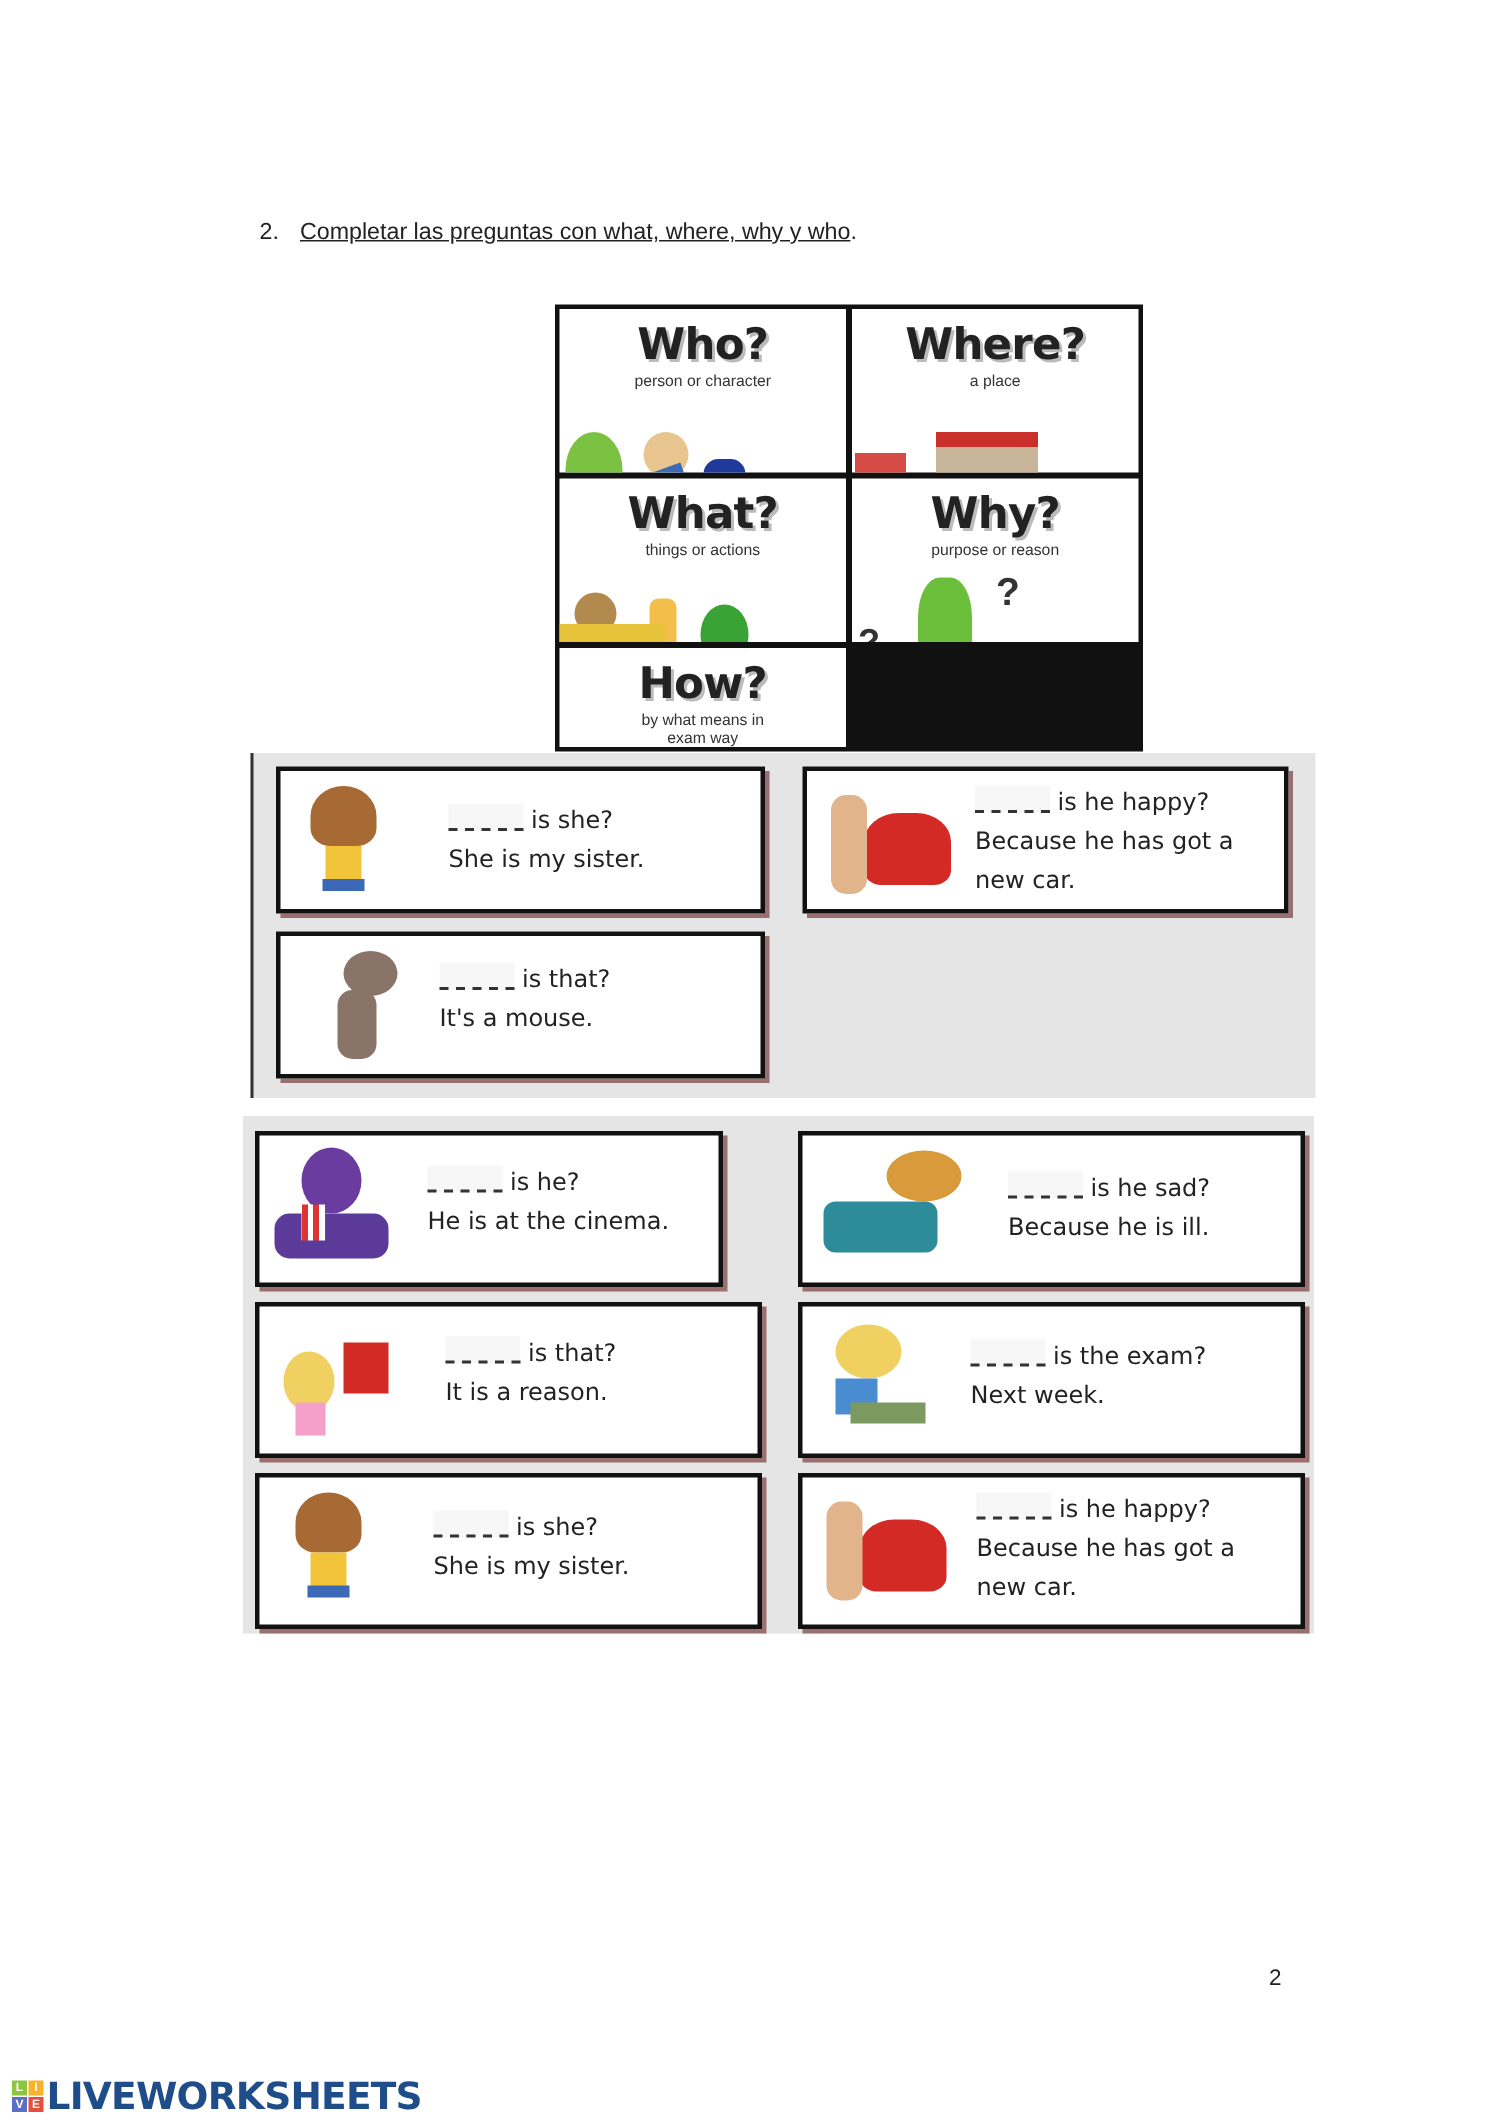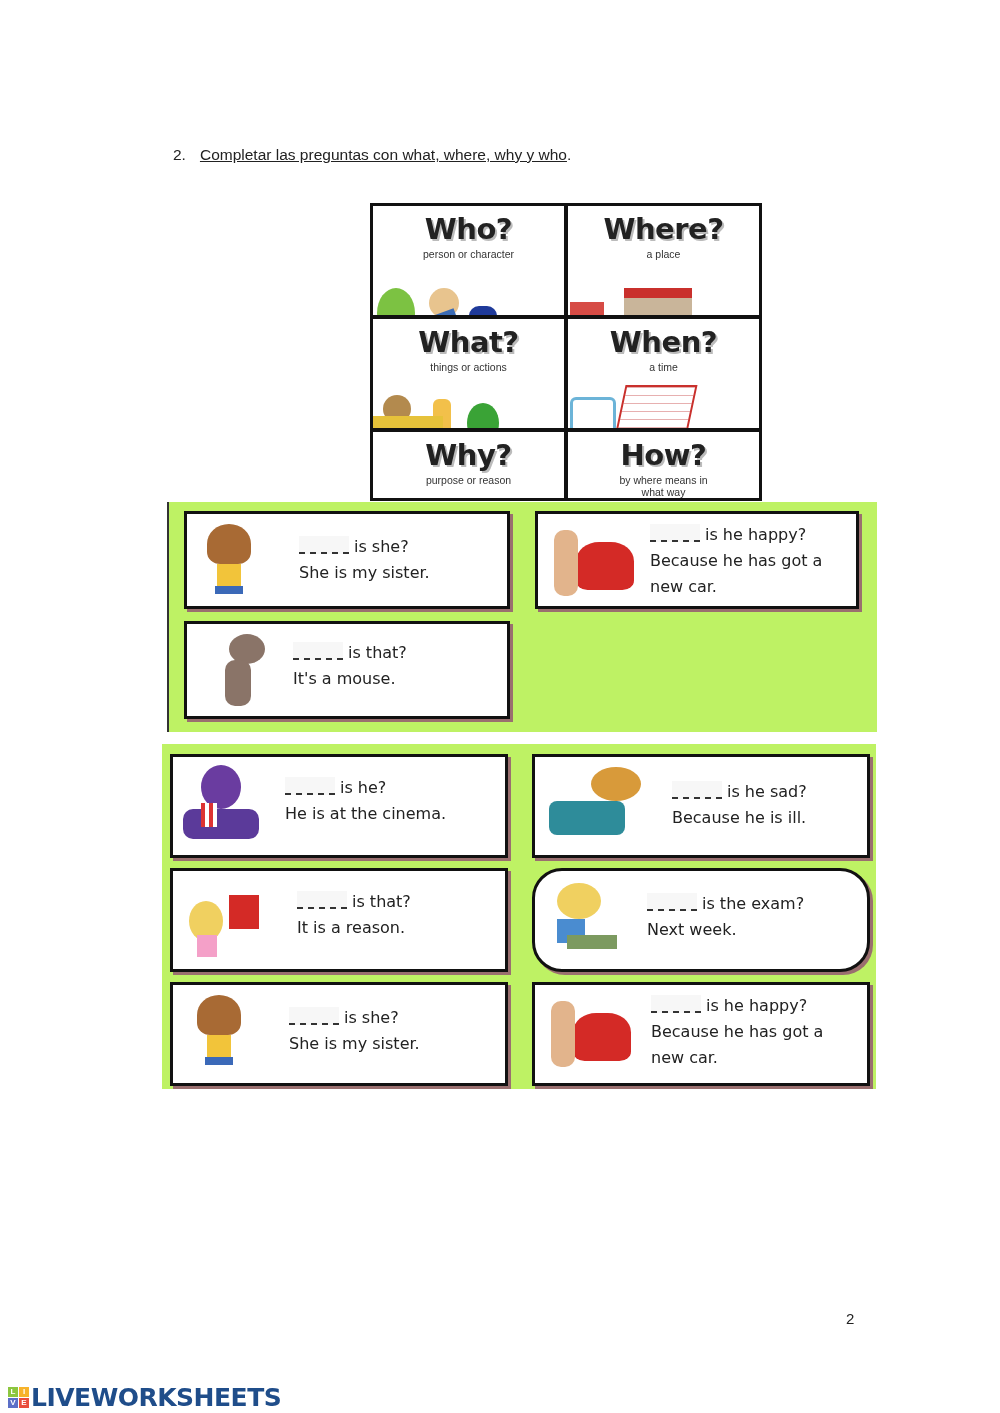--- a/index.html
+++ b/index.html
@@ -7,21 +7,21 @@
   .instruction{position:absolute;left:173px;top:146px;font-size:15.5px;color:#222;}
   .instruction .num{margin-right:14px;}
   .instruction .u{text-decoration:underline;}
   
   .poster{position:absolute;left:370px;top:203px;width:392px;height:298px;background:#111;display:grid;grid-template-columns:repeat(2,1fr);grid-template-rows:repeat(2,1fr);gap:4px;padding:3px;box-sizing:border-box;}
   .pcard{background:#fff;position:relative;overflow:hidden;text-align:center;}
   .pcard .w{font-family:"DejaVu Sans",sans-serif;font-weight:bold;font-size:29px;color:#222;text-shadow:2px 2px 0 #bbb;margin-top:6px;letter-spacing:-0.5px;line-height:34px;}
   .pcard .s{font-size:10.5px;color:#333;margin-top:2px;line-height:12px;}
   .pic{position:absolute;border-radius:50%;}
   
-  .panel{position:absolute;background:#bef264;}
+  .panel{position:absolute;background:#e5e5e5;}
   .card{position:absolute;background:#fff;border:3px solid #111;box-shadow:3px 3px 0 #9a6f6f;box-sizing:border-box;}
   .card .img{position:absolute;left:8px;top:6px;width:80px;height:84px;}
   .card .txt{position:absolute;font-family:"DejaVu Sans",sans-serif;font-size:16px;line-height:26px;color:#222;}
   .blank{display:inline-block;width:50px;border-bottom:2px dashed #333;height:16px;margin-right:5px;background:#f7f7f7;vertical-align:-2px;}
   .page-num{position:absolute;left:846px;top:1310px;font-size:15px;color:#222;}
   .logo{position:absolute;left:8px;top:1383px;display:flex;align-items:center;}
   .logo .tiles{display:grid;grid-template-columns:10px 10px;grid-template-rows:10px 10px;gap:1px;margin-right:2px;}
   .logo .tiles span{display:block;font-size:8px;color:#fff;font-weight:bold;text-align:center;line-height:10px;}
   .logo .word{font-family:"DejaVu Sans",sans-serif;font-weight:bold;font-size:25px;color:#1f4d8a;letter-spacing:-0.5px;}
 </style>
@@ -49,35 +49,29 @@
   </div>
   <div class="pcard">
     <div class="w">What?</div>
     <div class="s">things or actions</div>
     <div class="pic" style="left:10px;top:76px;width:28px;height:28px;background:#b38a4e;"></div>
     <div style="position:absolute;left:60px;top:80px;width:18px;height:40px;background:#f2c04a;border-radius:6px;"></div>
     <div class="pic" style="left:94px;top:84px;width:32px;height:40px;background:#3aa336;"></div>
     <div style="position:absolute;left:0;bottom:0;width:70px;height:12px;background:#e6c23a;"></div>
   </div>
   <div class="pcard">
-    <div class="w">When?</div>
-    <div class="s">a time</div>
-    <div style="position:absolute;left:2px;top:78px;width:40px;height:46px;border:3px solid #6cb4d8;border-radius:6px;background:#fff;"></div>
-    <div style="position:absolute;left:52px;top:66px;width:68px;height:48px;border:2px solid #c9302c;transform:skewX(-12deg);background:repeating-linear-gradient(0deg,#fff 0 7px,#e7b0b0 7px 8px);"></div>
-  </div>
-  <div class="pcard">
     <div class="w">Why?</div>
     <div class="s">purpose or reason</div>
     <div class="pic" style="left:44px;top:66px;width:36px;height:66px;background:#6bbf3a;border-radius:40%;"></div>
     <div style="position:absolute;left:96px;top:60px;font-size:26px;font-weight:bold;color:#333;">?</div>
     <div style="position:absolute;left:4px;top:96px;font-size:24px;font-weight:bold;color:#333;">?</div>
   </div>
   <div class="pcard">
     <div class="w">How?</div>
-    <div class="s" style="width:90px;margin:2px auto 0;">by where means in what way</div>
+    <div class="s" style="width:90px;margin:2px auto 0;">by what means in exam way</div>
     <div style="position:absolute;left:36px;top:80px;width:48px;height:16px;background:#d9342f;border-radius:4px;"></div>
     <div style="position:absolute;left:2px;top:110px;width:34px;height:24px;background:#d64040;border-radius:10px 10px 2px 2px;"></div>
     <div style="position:absolute;left:92px;top:112px;width:28px;height:24px;background:#2a4fa5;"></div>
   </div>
 </div>
 
 <div class="panel" style="left:167px;top:502px;width:708px;height:230px;border-left:2px solid #333;">
   <div class="card" style="left:15px;top:9px;width:326px;height:98px;">
     <div class="img" style="left:14px;width:60px;">
       <div style="position:absolute;left:6px;top:4px;width:44px;height:40px;background:#a86a34;border-radius:50% 50% 30% 30%;"></div>
@@ -106,21 +100,21 @@
       <div style="position:absolute;left:24px;top:30px;width:26px;height:46px;background:#8a7468;border-radius:10px;"></div>
     </div>
     <div class="txt" style="left:106px;top:16px;">
       <span class="blank"></span><span>is that?</span><br>
       <span>It's a mouse.</span>
     </div>
   </div>
 </div>
 
 <div class="panel" style="left:162px;top:744px;width:714px;height:345px;">
-  <div class="card" style="left:8px;top:10px;width:338px;height:104px;">
+  <div class="card" style="left:8px;top:10px;width:312px;height:104px;">
     <div class="img">
       <div style="position:absolute;left:20px;top:2px;width:40px;height:44px;background:#6a3ca0;border-radius:50%;"></div>
       <div style="position:absolute;left:2px;top:46px;width:76px;height:30px;background:#5b3a9a;border-radius:10px;"></div>
       <div style="position:absolute;left:20px;top:40px;width:16px;height:24px;background:repeating-linear-gradient(90deg,#d33 0 4px,#fff 4px 8px);"></div>
     </div>
     <div class="txt" style="left:112px;top:18px;">
       <span class="blank"></span><span>is he?</span><br>
       <span>He is at the cinema.</span>
     </div>
   </div>
@@ -138,21 +132,21 @@
     <div class="img">
       <div style="position:absolute;left:8px;top:24px;width:34px;height:40px;background:#f0d060;border-radius:50%;"></div>
       <div style="position:absolute;left:48px;top:18px;width:30px;height:34px;background:#d42a26;"></div>
       <div style="position:absolute;left:16px;top:58px;width:20px;height:22px;background:#f4a0c8;"></div>
     </div>
     <div class="txt" style="left:124px;top:18px;">
       <span class="blank"></span><span>is that?</span><br>
       <span>It is a reason.</span>
     </div>
   </div>
-  <div class="card" style="left:370px;top:124px;width:338px;height:104px;border-radius:30px;">
+  <div class="card" style="left:370px;top:124px;width:338px;height:104px;">
     <div class="img">
       <div style="position:absolute;left:14px;top:6px;width:44px;height:36px;background:#f0d060;border-radius:50%;"></div>
       <div style="position:absolute;left:14px;top:42px;width:28px;height:24px;background:#4a8cd0;"></div>
       <div style="position:absolute;left:24px;top:58px;width:50px;height:14px;background:#7c9a60;"></div>
     </div>
     <div class="txt" style="left:112px;top:20px;">
       <span class="blank"></span><span>is the exam?</span><br>
       <span>Next week.</span>
     </div>
   </div>

